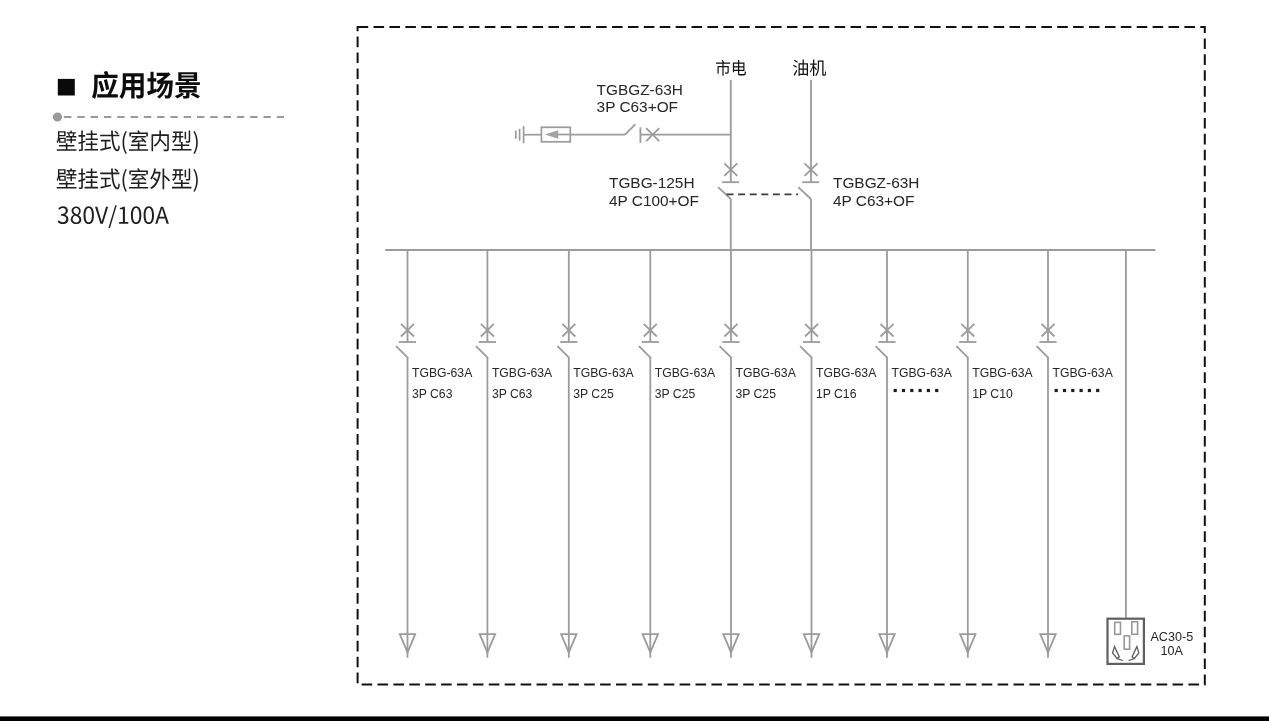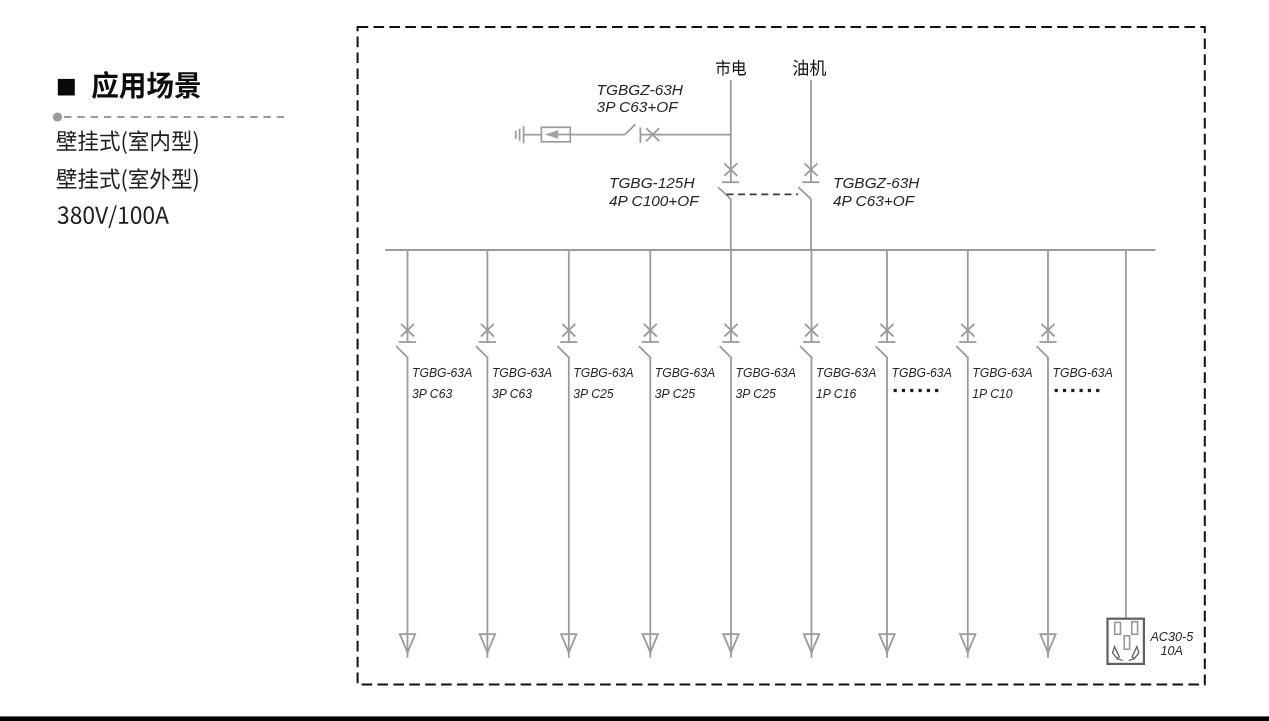--- a/index.html
+++ b/index.html
@@ -1,16 +1,16 @@
 <!DOCTYPE html>
 <html><head>
 <meta charset="utf-8">
 <style>
 html,body{margin:0;padding:0;background:#fff;}
-#page{position:relative;width:1269px;height:721px;overflow:hidden;font-family:"Liberation Sans",sans-serif;font-style:italic;}
+#page{position:relative;width:1269px;height:721px;overflow:hidden;font-family:"Liberation Sans",sans-serif;}
 </style>
 </head>
 <body>
 <div id="page">
 <svg width="1269" height="721" viewBox="0 0 1269 721" xmlns="http://www.w3.org/2000/svg" font-family="Liberation Sans, sans-serif">
 <rect width="1269" height="721" fill="#ffffff"></rect>
 
 <g>
         <rect x="57.8" y="78.9" width="17" height="16.6" fill="#0a0a0a"></rect>
       </g>

